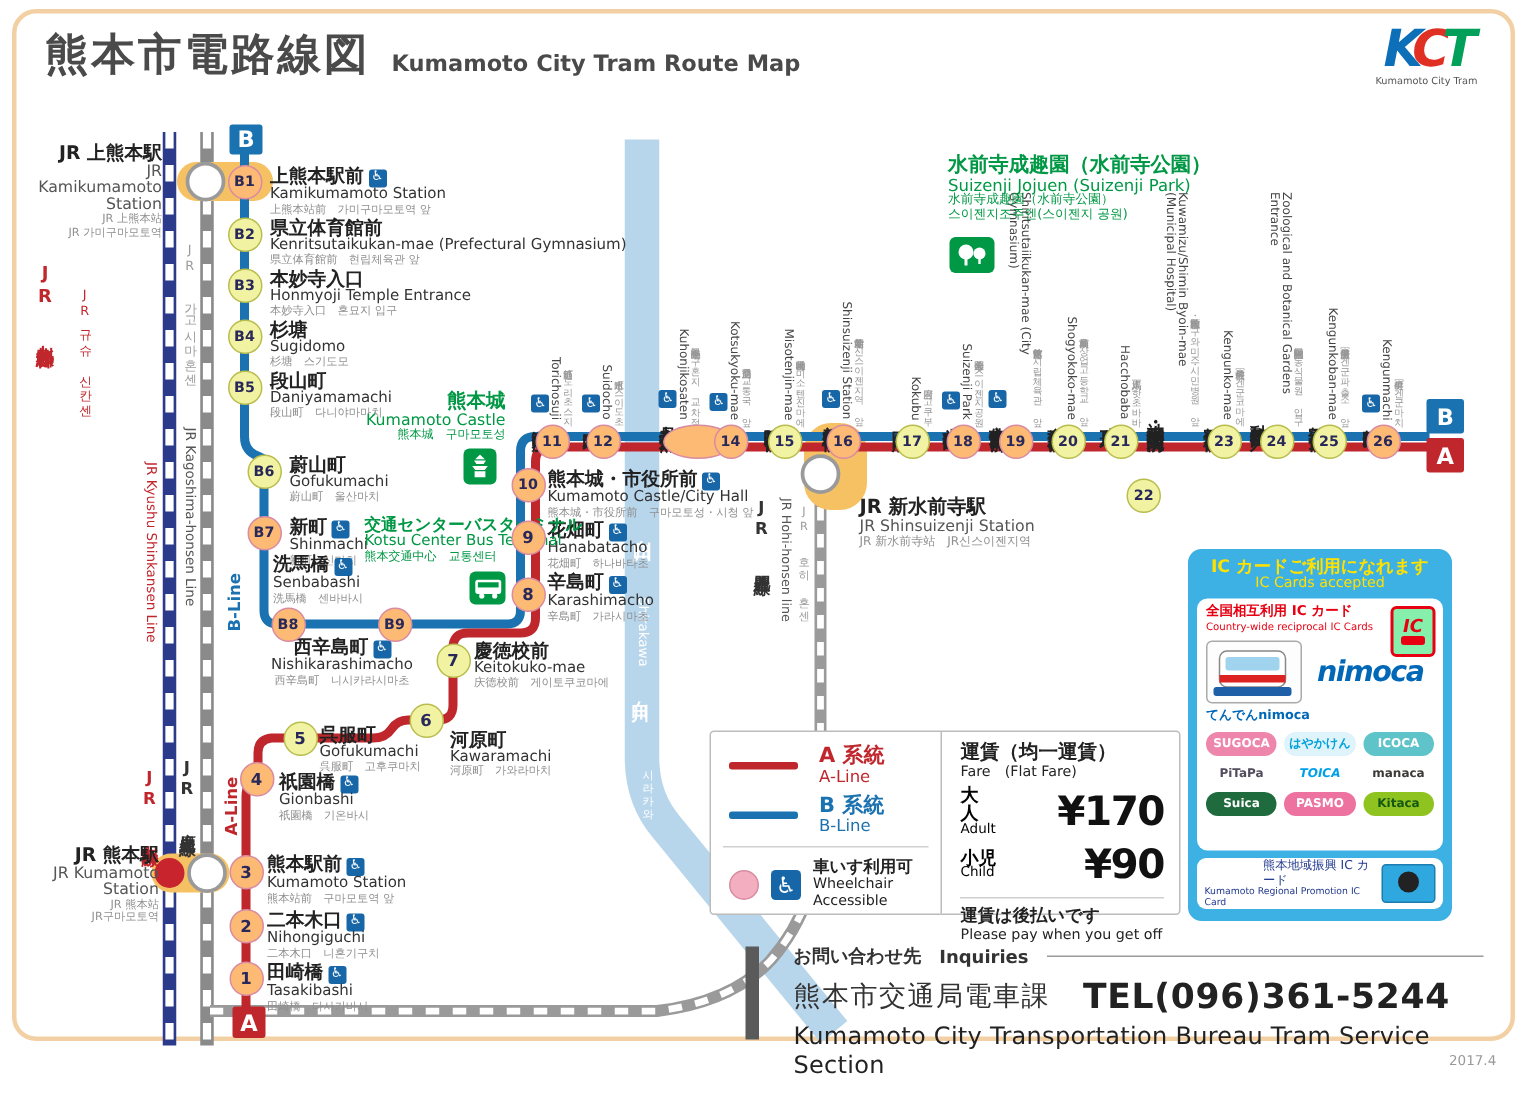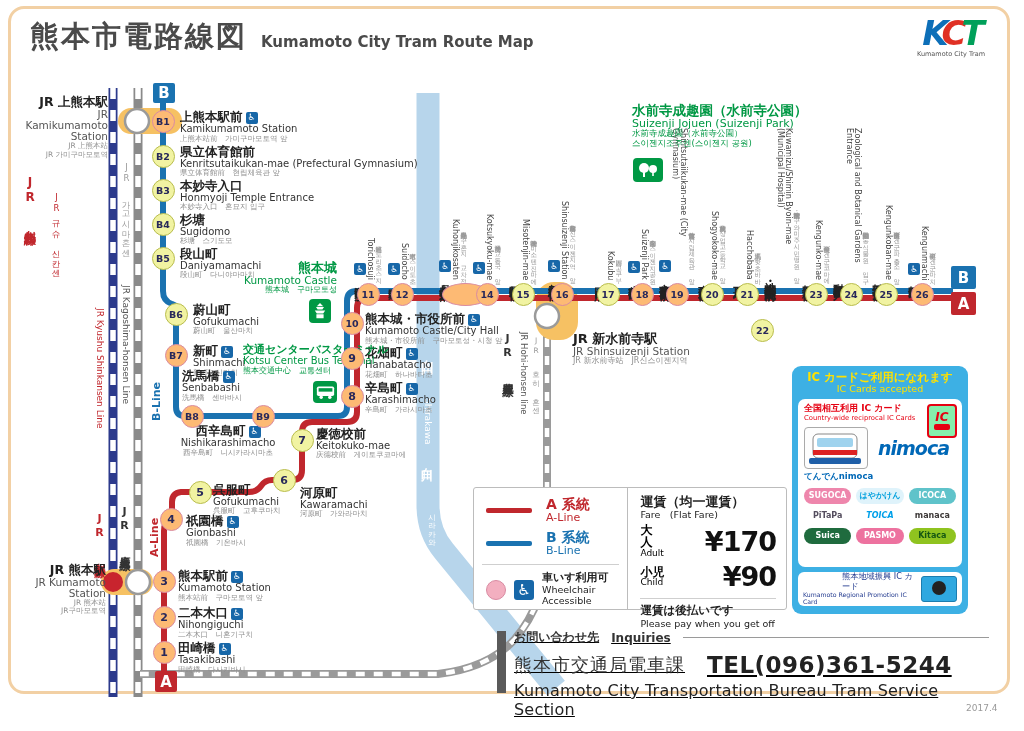--- a/index.html
+++ b/index.html
@@ -102,26 +102,26 @@
   .regbox{background:#fff;border-radius:6px;margin-top:5px;height:34px;display:flex;align-items:center;
           padding:2px 5px;box-sizing:border-box;}
   .reg1{color:#223a8f;font-weight:normal;font-size:8.2px;line-height:1.15;padding-left:39px;}
   .reg2{color:#223a8f;font-size:6.2px;line-height:1.15;}
   .kcard{width:34px;height:24px;background:#2fa8e0;border:1px solid #1b7db0;border-radius:3px;flex:none;
          margin-left:4px;position:relative;}
   .kcard:before{content:"";position:absolute;left:10px;top:4px;width:14px;height:14px;background:#222;border-radius:50%;}
   
   .inq{position:absolute;left:497px;top:629px;width:492px;z-index:7;}
   .inqbar{position:absolute;left:0;top:2px;width:9px;height:62px;background:#5a5a5a;}
-  .inqc{margin-left:17px;text-decoration:underline;}
+  .inqc{margin-left:32px;}
   .inqrow1{display:flex;align-items:center;}
   .inq1{font-size:12px;font-weight:bold;color:#333;}
   .inq2{font-size:12px;font-weight:bold;color:#333;margin-left:12px;}
   .inqline{flex:1;border-top:1.5px solid #9a9a9a;margin-left:12px;}
-  .inqrow2{display:flex;align-items:center;margin-top:6px;}
+  .inqrow2{display:flex;align-items:flex-start;margin-top:6px;}
   .inq3{font-size:18px;color:#333;letter-spacing:1px;}
   .inq4{font-size:23px;font-weight:bold;color:#222;margin-left:22px;letter-spacing:0.5px;}
   .inq5{font-size:16px;color:#222;margin-top:3px;letter-spacing:0.2px;}
   .edition{position:absolute;left:966px;top:703px;font-size:9px;color:#999;z-index:7;}
 </style>
 </head>
 <body>
 
 <div class="stage">
   <div class="frame"></div>

